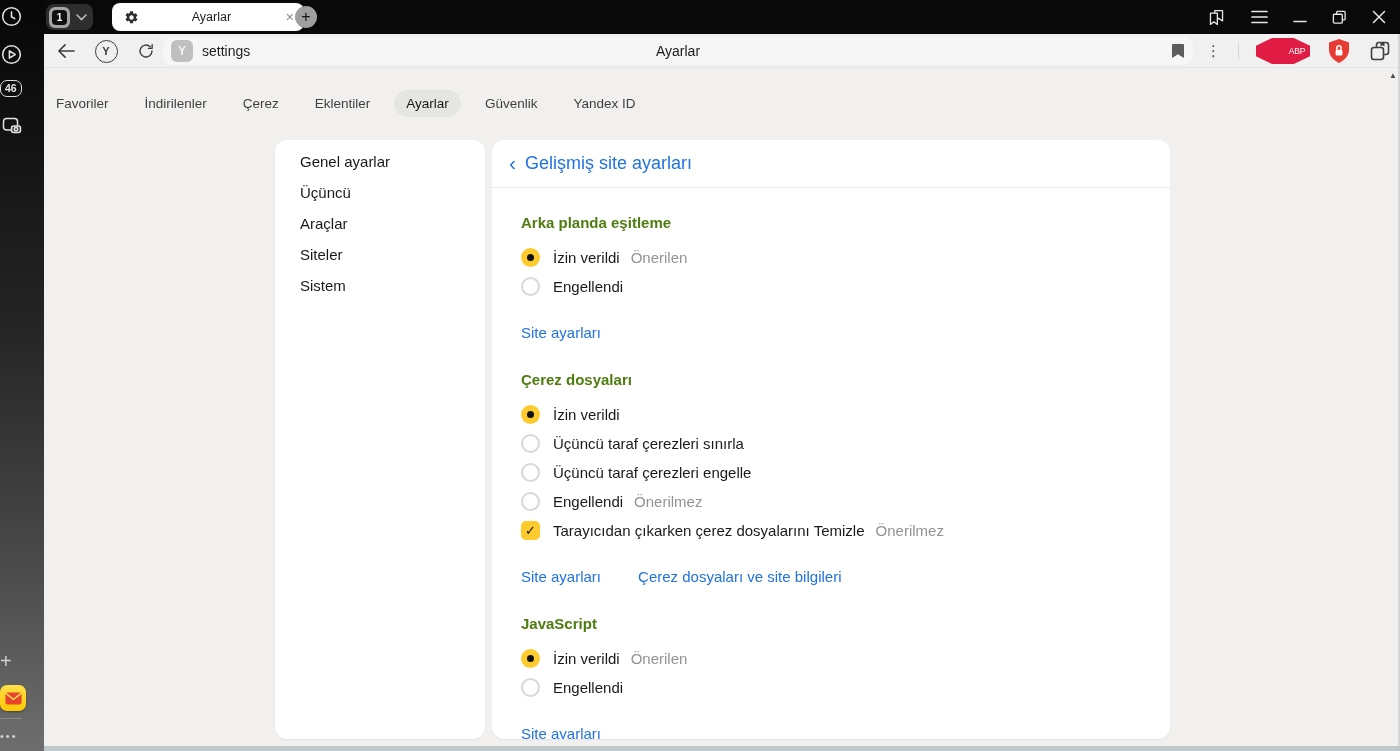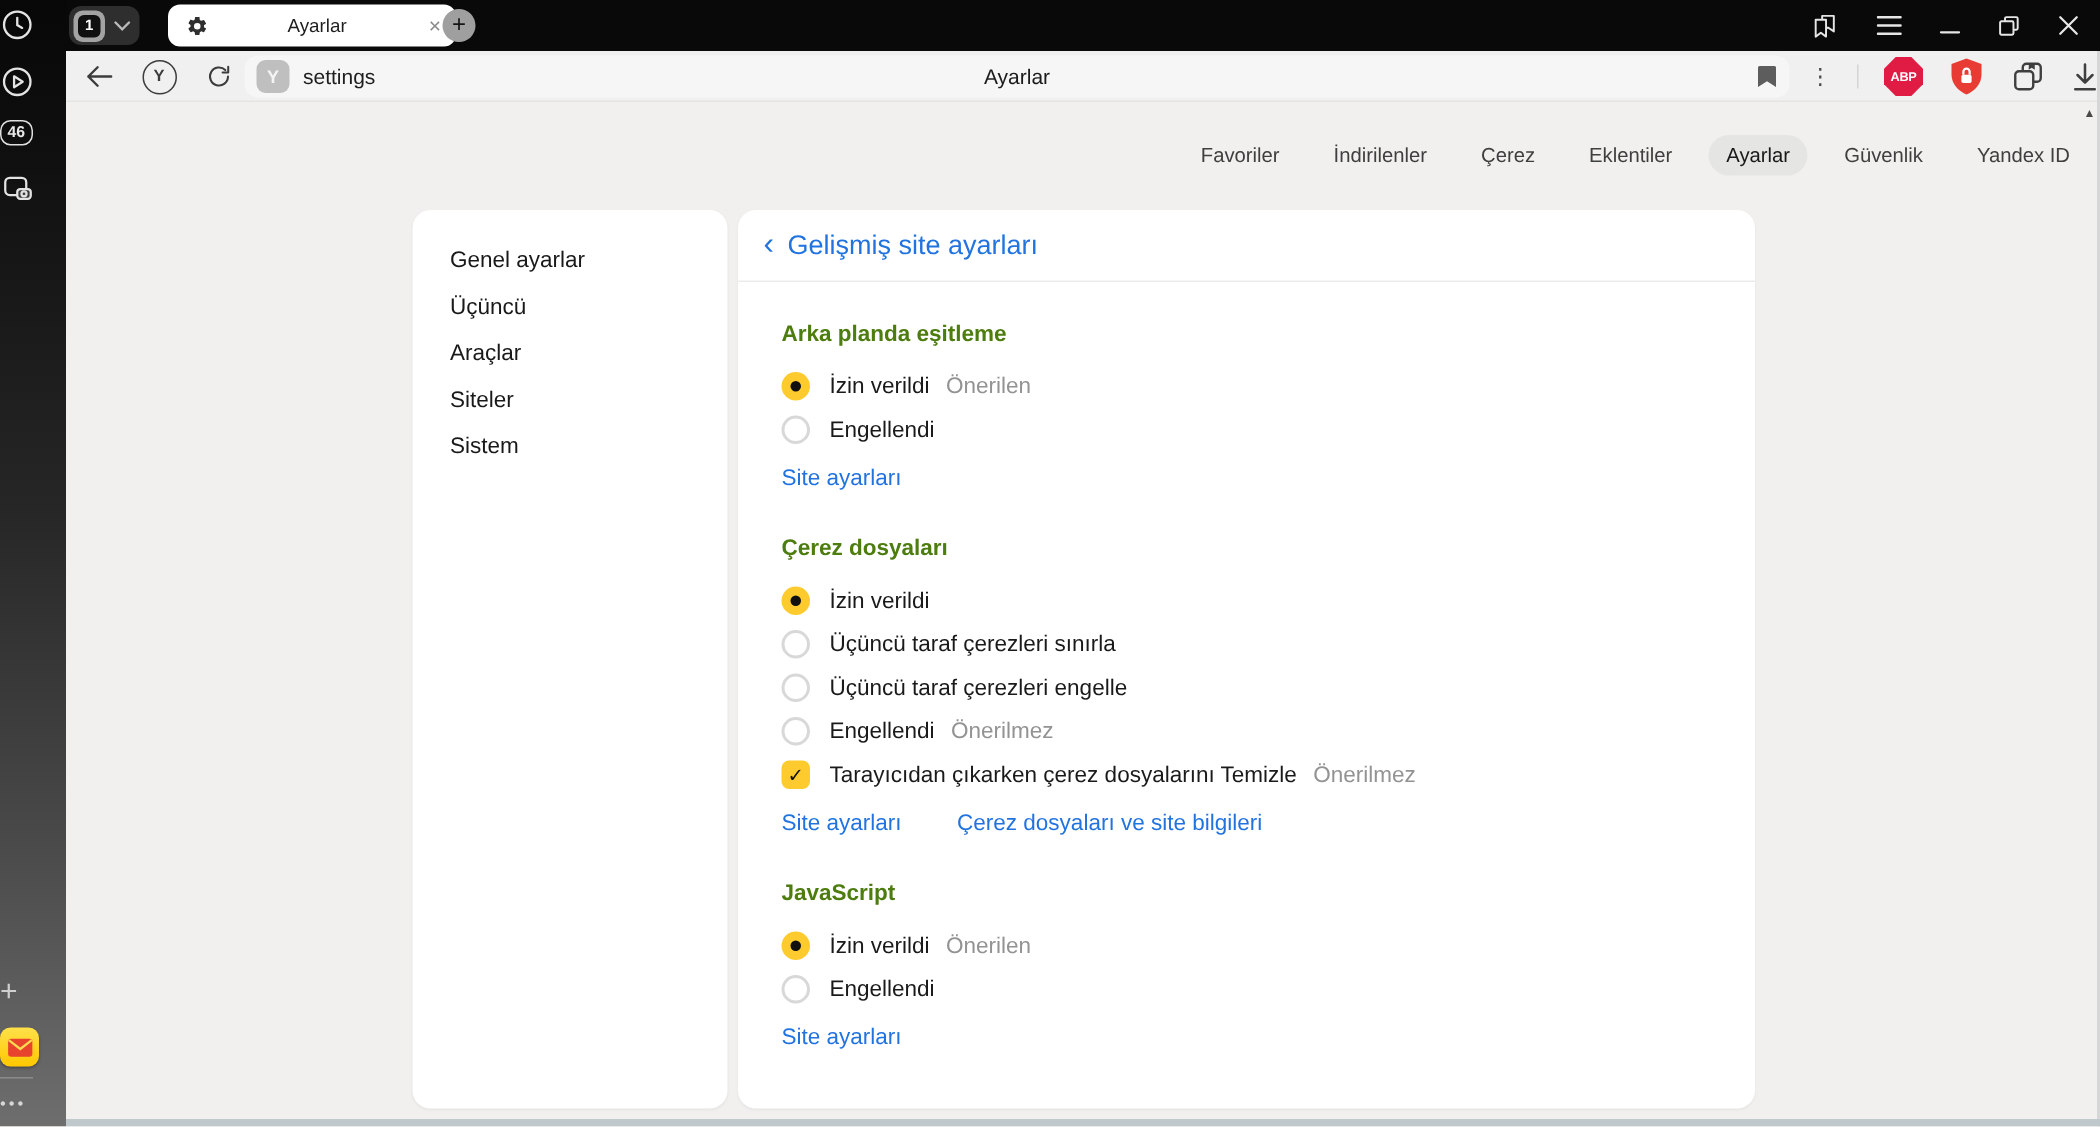--- a/index.html
+++ b/index.html
@@ -32,59 +32,59 @@
   .tbtn{position:absolute;top:3px;width:28px;height:28px;display:flex;align-items:center;justify-content:center;border-radius:6px;}
   .ycircle{width:21px;height:21px;border:1.6px solid #3c3c3c;border-radius:50%;display:flex;align-items:center;justify-content:center;font-size:11px;font-weight:bold;color:#3c3c3c;}
   .addressbar{position:absolute;left:119px;top:3px;width:1030px;height:28px;background:#f6f6f6;border-radius:9px;display:flex;align-items:center;padding:0 8px;box-sizing:border-box;}
   .favicon{width:22px;height:22px;border-radius:6px;background:#bfbfbf;color:#f4f4f4;font-weight:bold;font-size:12px;display:flex;align-items:center;justify-content:center;flex:none;}
   .urltext{margin-left:9px;font-size:14px;color:#1e1e1e;}
   .pagetitle{position:absolute;left:0;right:0;text-align:center;font-size:14px;color:#1b1b1b;pointer-events:none;}
   .bookmarkbtn{margin-left:auto;display:flex;align-items:center;}
   .extrow{position:absolute;top:0;height:34px;display:flex;align-items:center;}
   .kebab{color:#4c4c4c;font-size:15px;}
   .tooldiv{width:1px;height:16px;background:#d4d4d4;}
-  .abp{width:26px;height:26px;background:#e01c44;clip-path:polygon(30% 0,70% 0,100% 30%,100% 70%,70% 100%,30% 100%,0 70%,0 30%);color:#fff;font-size:8.5px;font-weight:bold;display:flex;align-items:center;justify-content:center;letter-spacing:-.2px;}
+  .abp{width:26px;height:26px;background:#e01c44;clip-path:polygon(30% 0,70% 0,100% 30%,100% 70%,70% 100%,30% 100%,0 70%,0 30%);color:#fff;font-size:8.5px;font-weight:normal;display:flex;align-items:center;justify-content:center;letter-spacing:-.2px;padding-left:28px;}
 
   
   .scrollup{position:absolute;right:3px;top:71px;font-size:8px;color:#4a4a4a;z-index:4;}
   .edge-right{position:absolute;right:0;top:34px;width:2px;height:717px;background:#d6d6d6;z-index:6;}
   .edge-bottom{position:absolute;left:44px;bottom:0;width:1356px;height:5px;background:#bfc9cc;z-index:6;}
 
   
-  .navrow{position:absolute;left:44px;top:90px;width:1348px;display:flex;justify-content:flex-end;gap:12px;}
+  .navrow{position:absolute;left:44px;top:90px;width:1348px;display:flex;justify-content:flex-start;gap:12px;}
   .navitem{font-size:13.5px;color:#3f3f3f;padding:6px 12px;border-radius:15px;white-space:nowrap;}
   .navitem.active{background:#e5e5e3;color:#191919;}
 
   
   .panel{position:absolute;background:#fff;border-radius:12px;box-shadow:0 1px 2px rgba(0,0,0,.05);}
   .sidepanel{left:275px;top:140px;width:210px;height:599px;}
   .mainpanel{left:492px;top:140px;width:678px;height:599px;overflow:hidden;}
 
   .searchbox{margin:13px;height:36px;background:#ececeb;border-radius:8px;display:flex;align-items:center;padding:0 12px;border:none;box-sizing:border-box;width:184px;font-size:14px;color:#1e1e1e;outline:none;font-family:inherit;}
   .searchbox::placeholder{color:#8d8d8d;}
-  .sidemenu{margin-top:18px;}
+  .sidemenu{margin-top:6px;}
   .sideitem{padding:7px 25px;font-size:15px;color:#191919;}
 
   .mp-header{height:47px;display:flex;align-items:center;gap:9px;padding-left:17px;border-bottom:1px solid #ebebeb;}
   .backchev{color:#2173e0;font-size:21px;line-height:1;margin-top:-2px;}
   .mp-title{color:#2173e0;font-size:18px;font-weight:500;}
   .mp-body{padding:26px 30px 0 29px;}
 
   .section{margin-bottom:30px;}
   .section.js-extra{margin-top:24px;}
   .sec-title{margin:0 0 12px 0;font-size:15px;font-weight:700;color:#4d7c0f;}
   .opt{display:flex;align-items:center;gap:13px;padding:5px 0;}
   .radio{width:19px;height:19px;border-radius:50%;background:#fff;border:2px solid #d8d8d8;box-sizing:border-box;flex:none;position:relative;}
   .radio.selected{border:none;background:#fdcb2e;}
   .radio.selected::after{content:"";position:absolute;left:6px;top:6px;width:7px;height:7px;border-radius:50%;background:#101010;}
   .checkbox{width:19px;height:19px;border-radius:5px;background:#fdcb2e;color:#111;display:flex;align-items:center;justify-content:center;font-size:13px;font-weight:bold;flex:none;}
   .opt-label{font-size:15px;color:#1a1a1a;}
   .opt-badge{font-size:15px;color:#939393;margin-left:-2px;}
   .note-row{padding:4px 0 6px 32px;font-size:14.5px;color:#8f8f8f;}
-  .links-row{margin-top:9px;display:flex;gap:37px;}
+  .links-row{margin-top:23px;display:flex;gap:37px;}
   .bluelink{color:#2173e0;font-size:15px;text-decoration:none;cursor:pointer;}
 </style>
 </head>
 <body>
 
 <div id="app">
 
   <div class="topbar">
     <div class="tabgroup">
       <div class="tabcounter">

